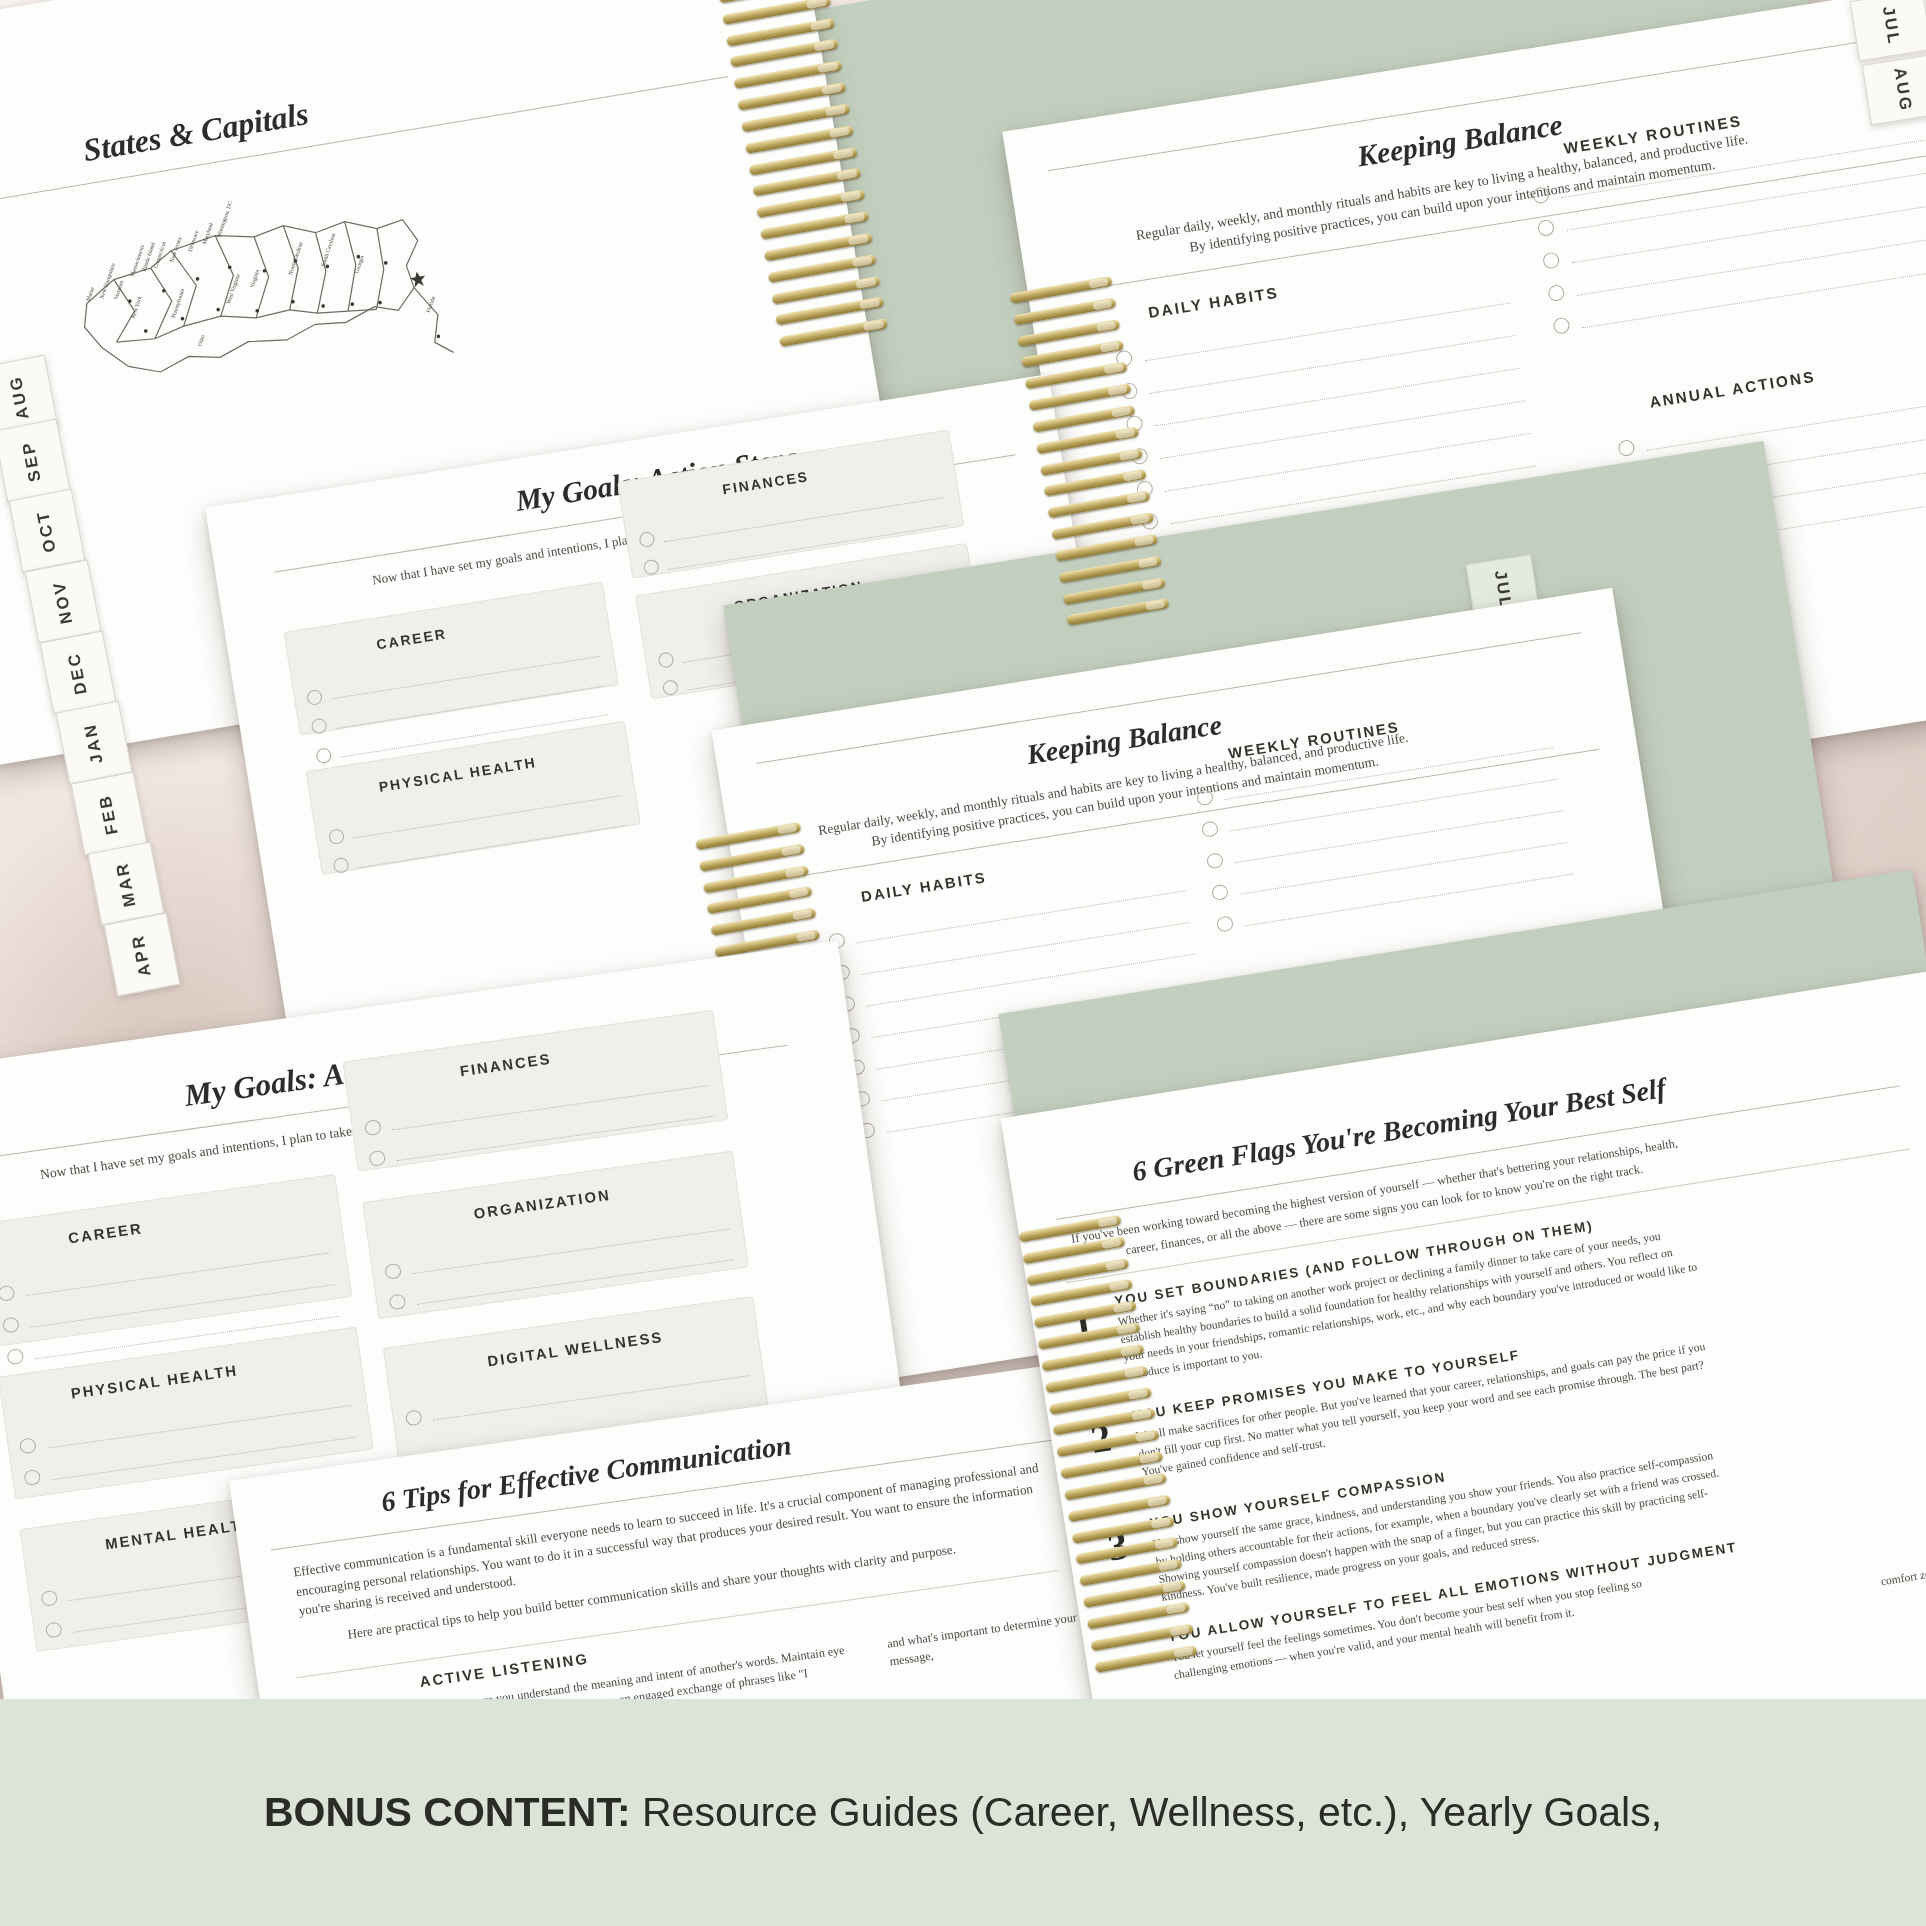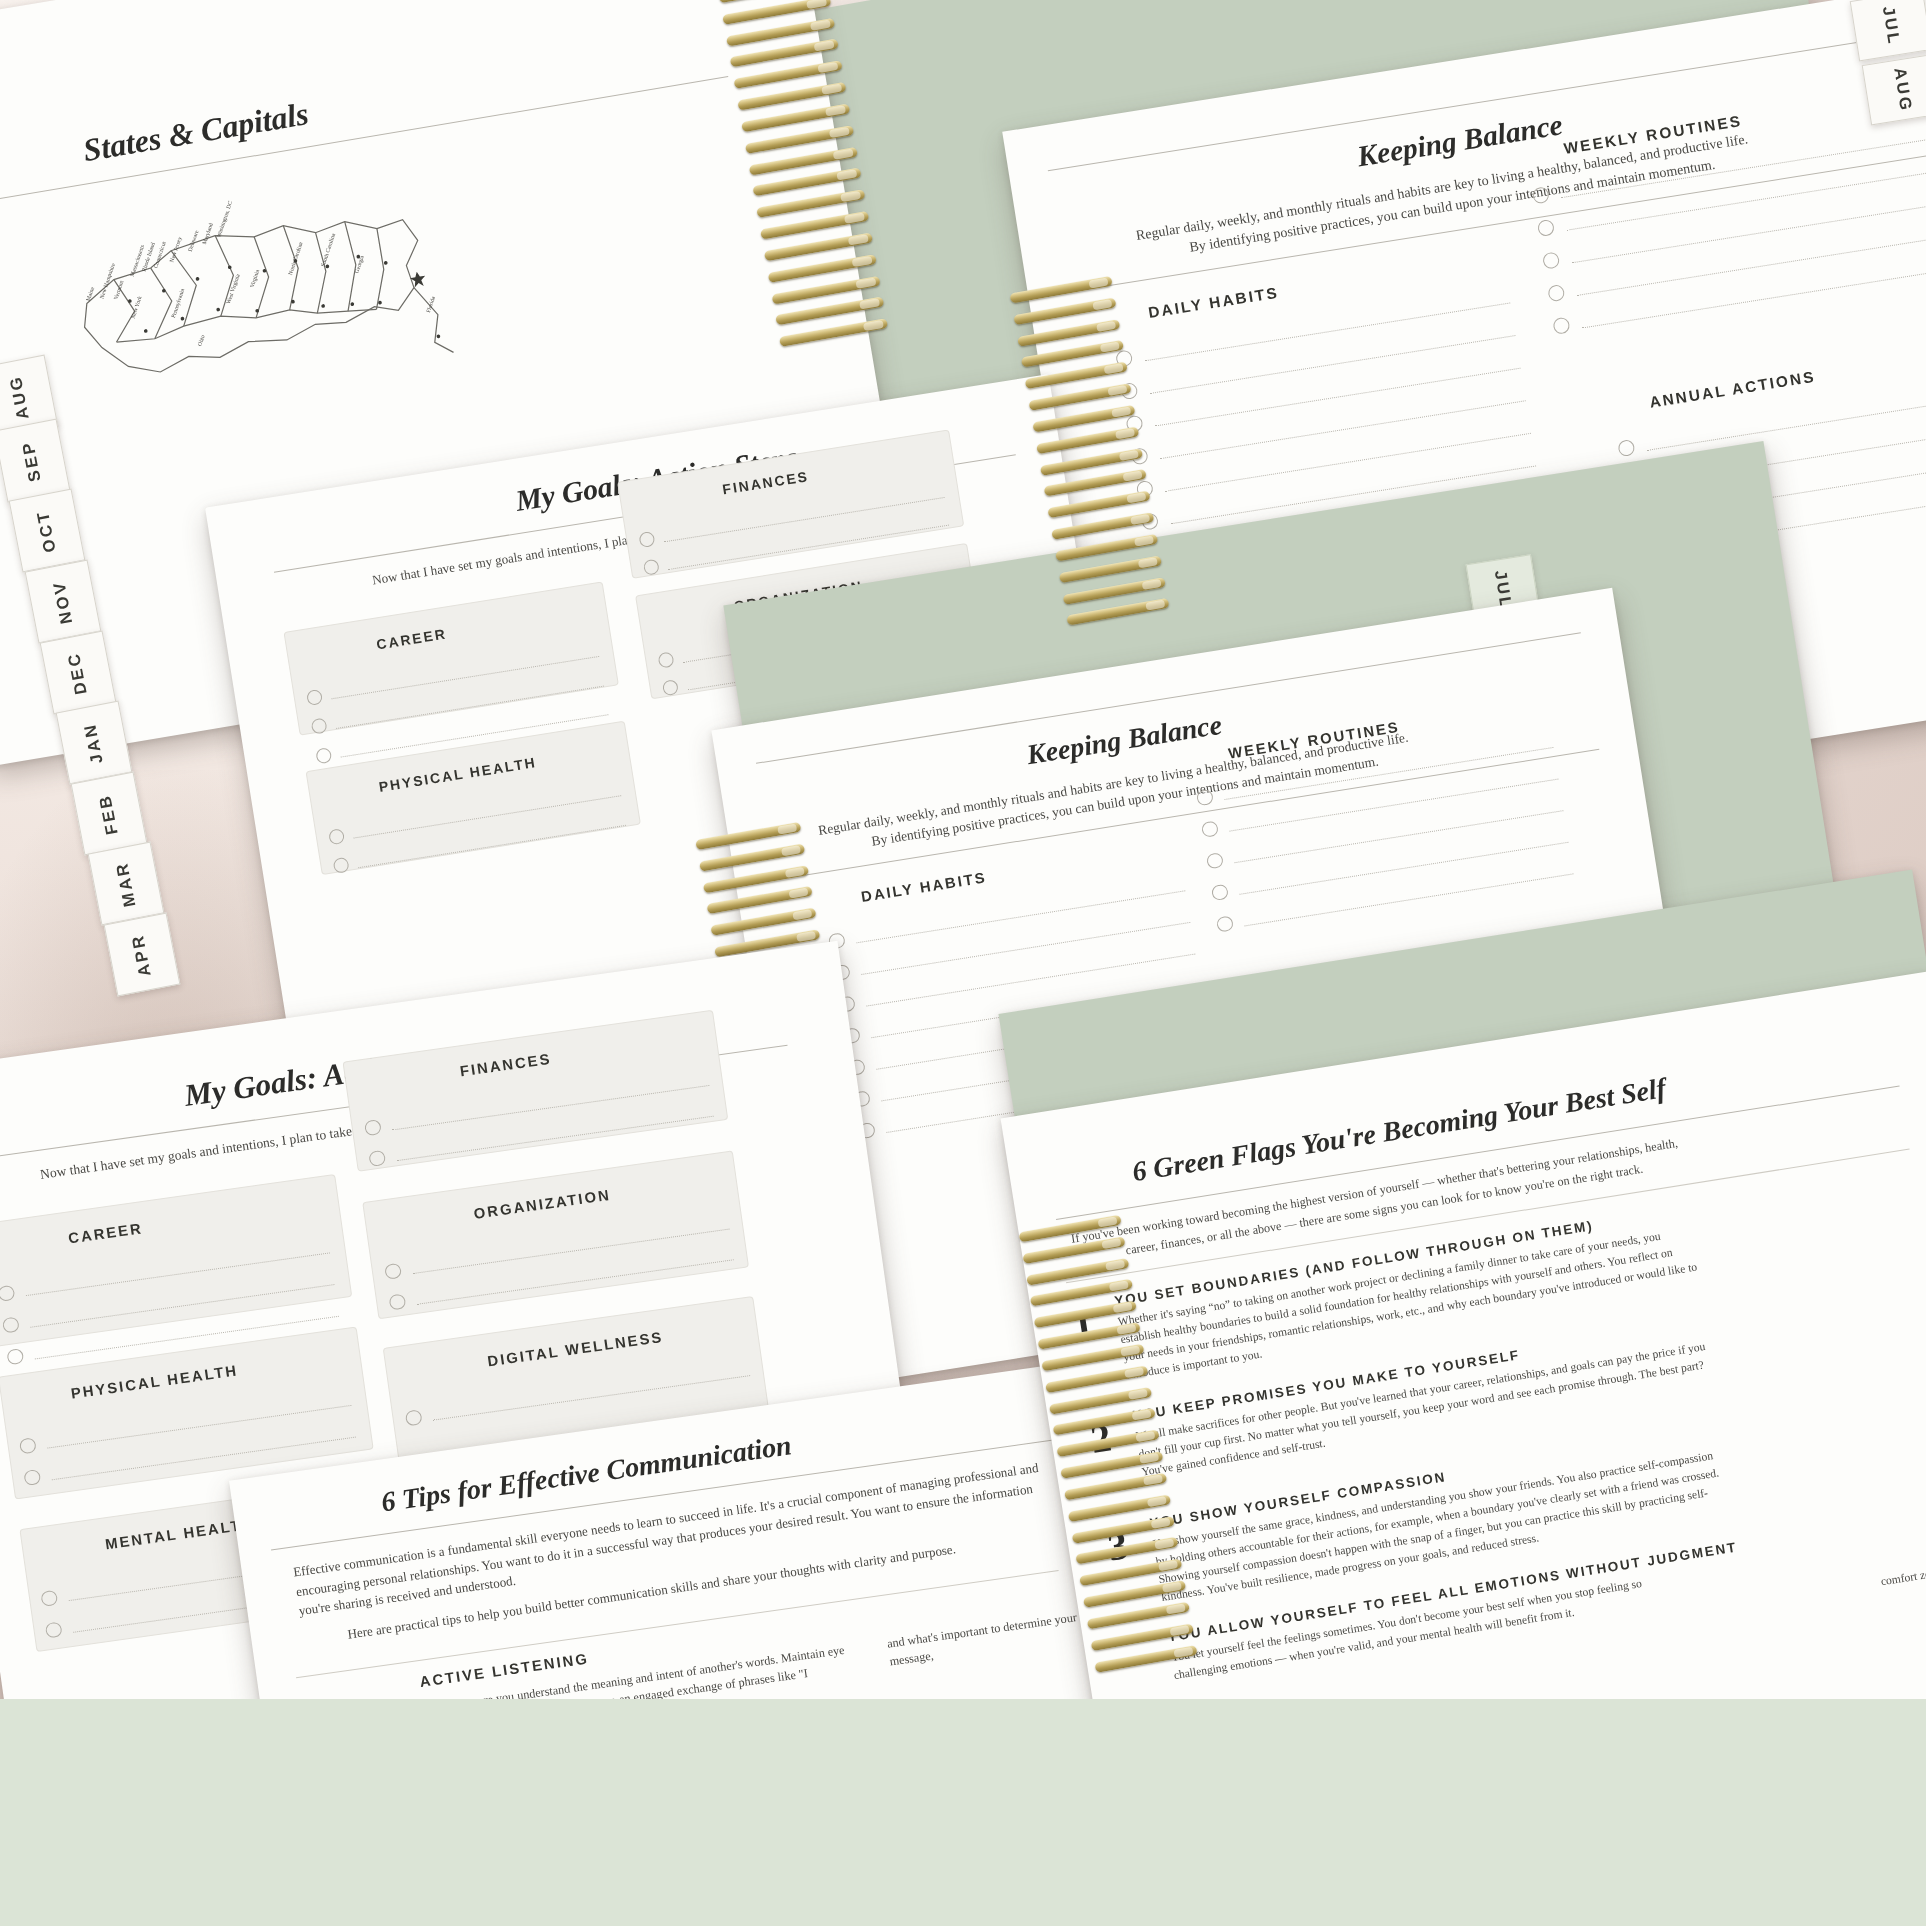--- a/index.html
+++ b/index.html
@@ -713,15 +713,18 @@
       <i style="top:306px"></i>
       <i style="top:327px"></i>
     <i style="top:349px"></i>
       <i style="top:371px"></i>
       <i style="top:393px"></i>
       <i style="top:415px"></i>
     <i style="top:437px"></i>
   </div>
 
   <div class="banner">
+    <p>
+      <b>BONUS CONTENT:</b><span> Resource Guides (Career, Wellness, etc.), Yearly Goals,</span>
+    </p>
   </div>
 </div>
 
 
 </body></html>

